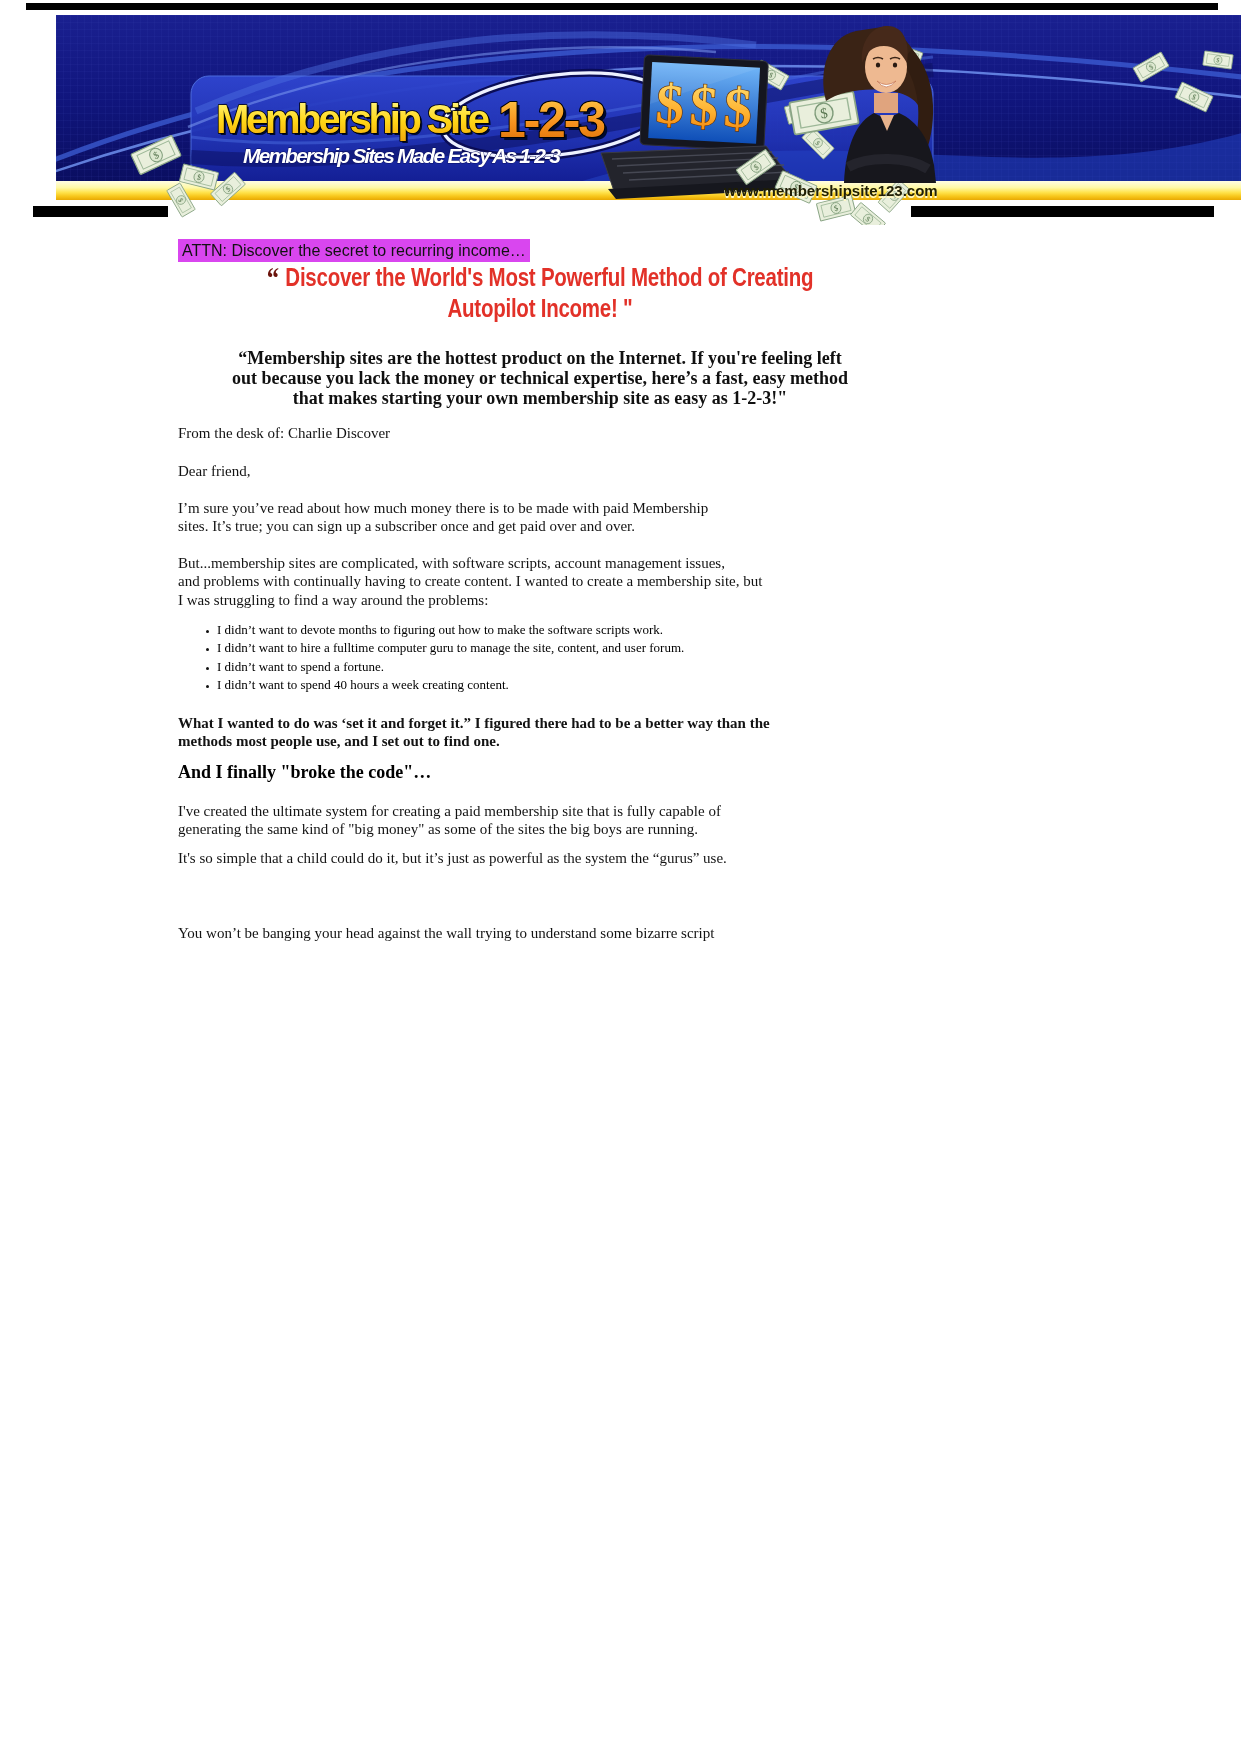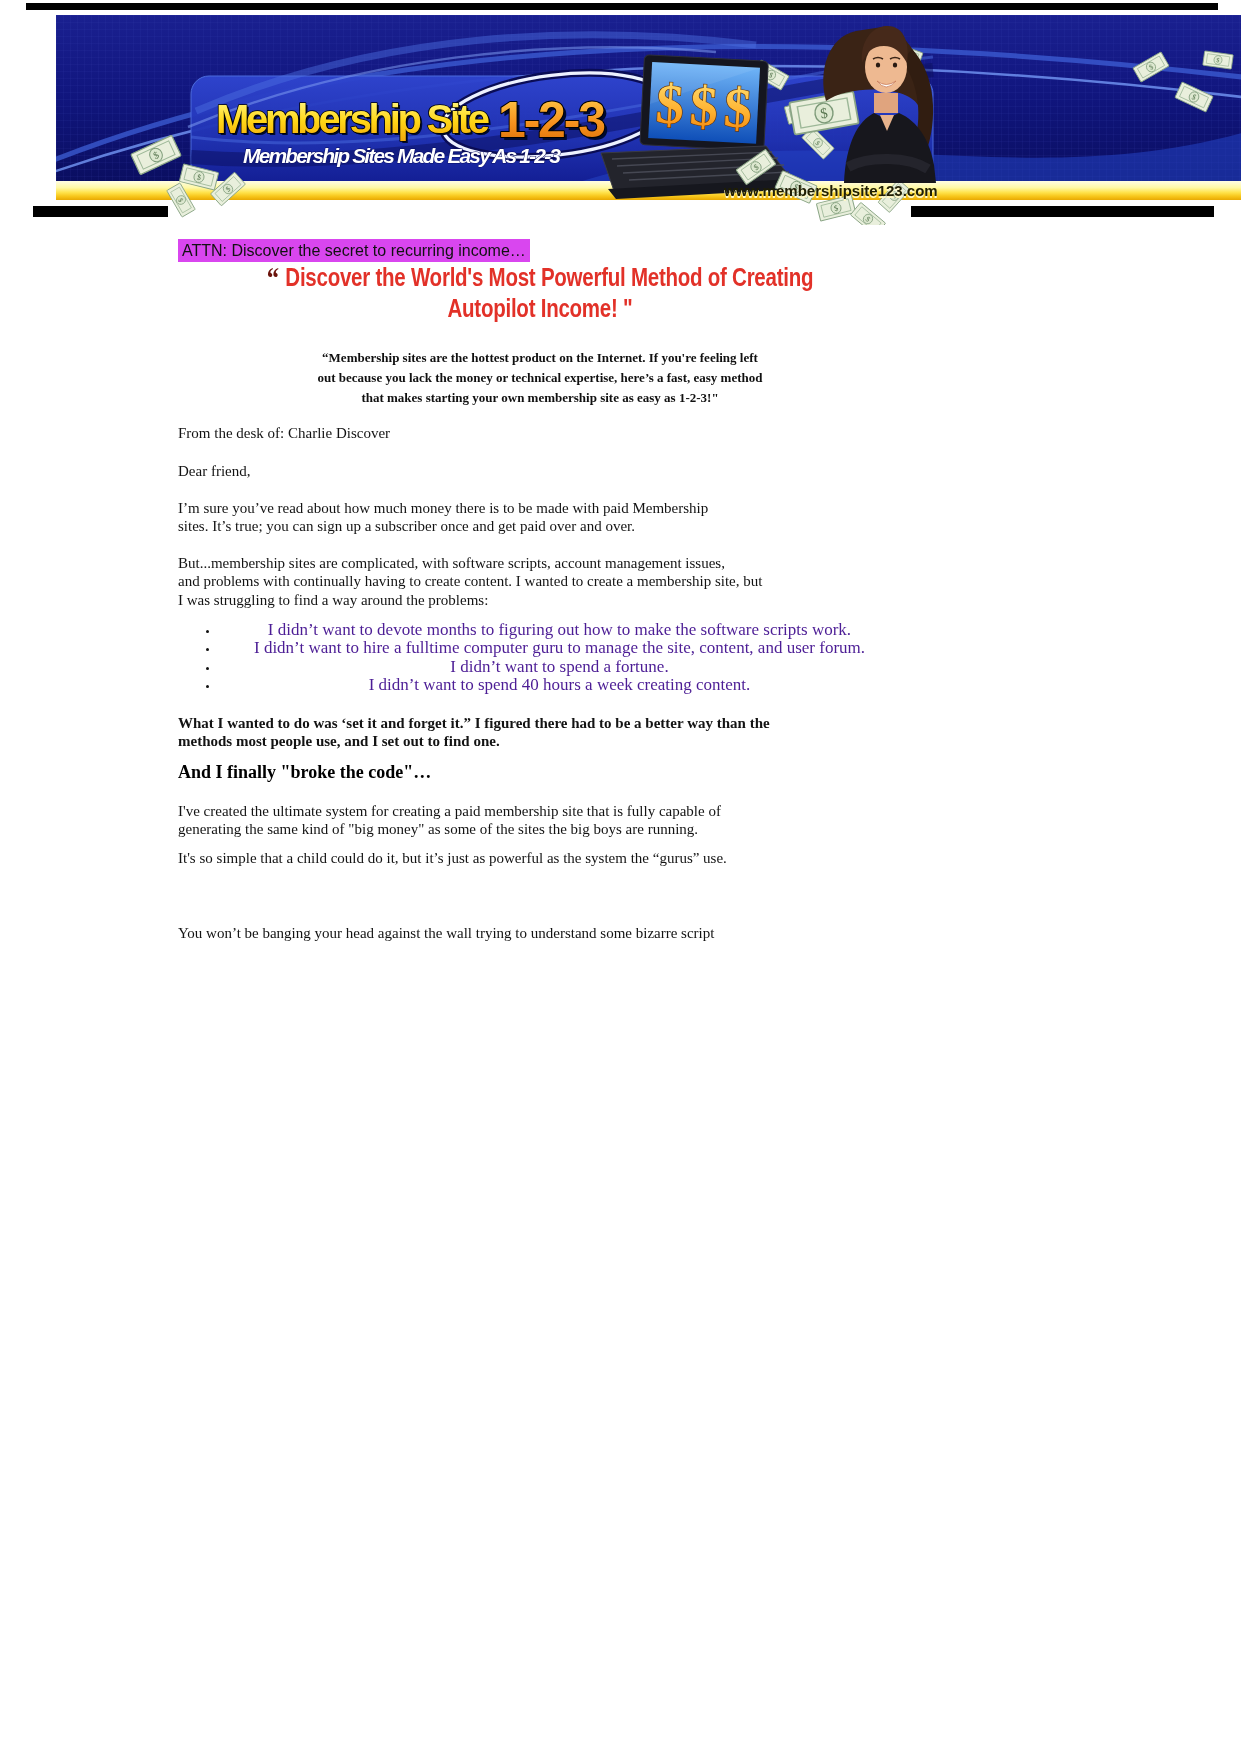--- a/index.html
+++ b/index.html
@@ -27,30 +27,30 @@
     top:262px;text-align:center;color:#e23128;
     font-family:"Liberation Sans",sans-serif;font-weight:bold;
     font-size:25px;line-height:31px;letter-spacing:-0.3px;
     transform:scaleX(0.82);transform-origin:50% 0;
   }
   .headline .openq{
     color:#6b130b;font-family:"Liberation Serif",serif;font-size:30px;
     padding-right:8px;vertical-align:-2px;
   }
   .subhead{
-    top:348px;text-align:center;font-weight:bold;font-size:13px;line-height:20px;color:#101010;
+    top:348px;text-align:center;font-weight:bold;font-size:18px;line-height:20px;color:#101010;
   }
   .body-block{font-size:15px;line-height:18.3px;color:#131313;}
   .from-desk{top:424px;}
   .salutation{top:462px;}
   .p-sure{top:499px;}
   .p-but{top:554px;}
   .bullets{top:621px;margin:0;padding:0;list-style:none;}
   .bullets li{
-    position:relative;padding-left:39px;font-size:17px;line-height:18.4px;color:#4c1d95;text-align:center;
+    position:relative;padding-left:39px;font-size:13px;line-height:18.4px;color:#000000;
   }
   .bullets li::before{
     content:"";position:absolute;left:28px;top:9px;width:3px;height:3px;border-radius:50%;background:#111;
   }
   .p-what{top:714px;font-weight:bold;}
   .h-broke{top:762px;font-weight:bold;font-size:18px;color:#000;}
   .p-created{top:802px;}
   .p-simple{top:849px;}
   .p-wont{top:924px;}
 </style>

